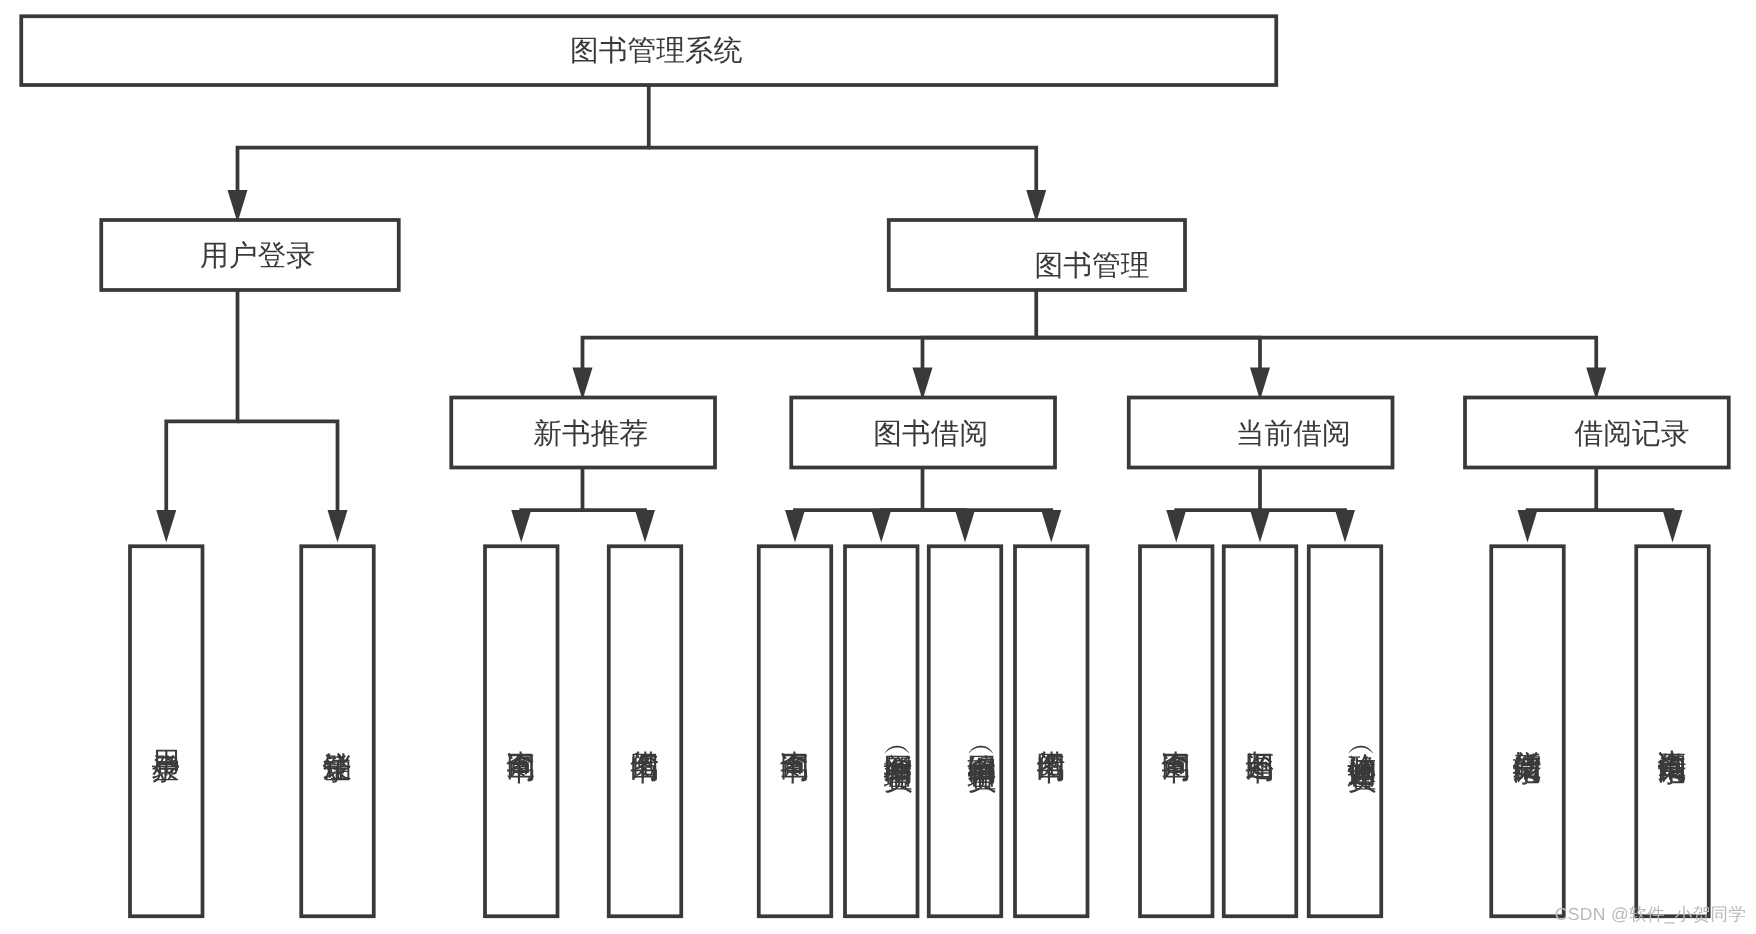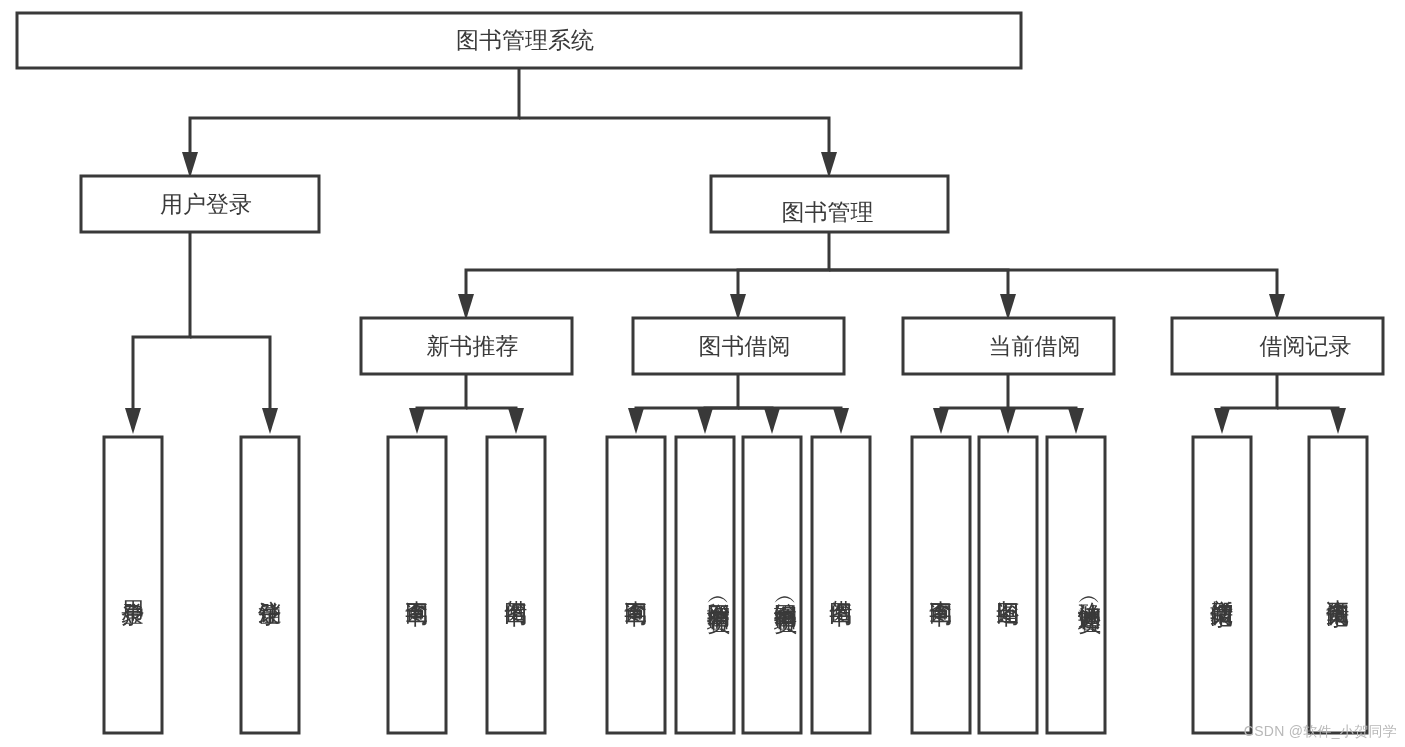--- a/index.html
+++ b/index.html
@@ -171,21 +171,21 @@
     <rect class="node-box" x="979" y="437" width="58" height="296"></rect>
     <rect class="node-box" x="1047" y="437" width="58" height="296"></rect>
 
     <rect class="node-box" x="1193" y="437" width="58" height="296"></rect>
     <rect class="node-box" x="1309" y="437" width="58" height="296"></rect>
   </svg>
 
   <div class="hlabel-wrap" style="left:17px; top:13px; width:1004px; height:55px;">图书管理系统</div>
 
   <div class="hlabel-wrap" style="left:81px; top:176px; width:238px; height:56px;">用户登录</div>
-  <div class="hlabel-wrap" style="left:703px; top:176px; width:237px; height:72px;">图书管理</div>
+  <div class="hlabel-wrap" style="left:749px; top:176px; width:237px; height:72px;">图书管理</div>
 
   <div class="hlabel-wrap" style="left:633px; top:318px; width:211px; height:56px;">图书借阅</div>
   <div class="hlabel-wrap" style="left:361px; top:318px; width:211px; height:56px;">新书推荐</div>
   <div class="hlabel-wrap" style="left:903px; top:318px; width:211px; height:56px;margin-left:20px;">当前借阅</div>
   <div class="hlabel-wrap" style="left:1172px; top:318px; width:255px; height:56px;">借阅记录</div>
 
   <div class="vlabel-wrap" style="left:104px; top:437px; width:58px; height:296px;">用户登录</div>
   <div class="vlabel-wrap" style="left:241px; top:437px; width:58px; height:296px;">注销登录</div>
 
   <div class="vlabel-wrap" style="left:388px; top:437px; width:58px; height:296px;">查询图书</div>

